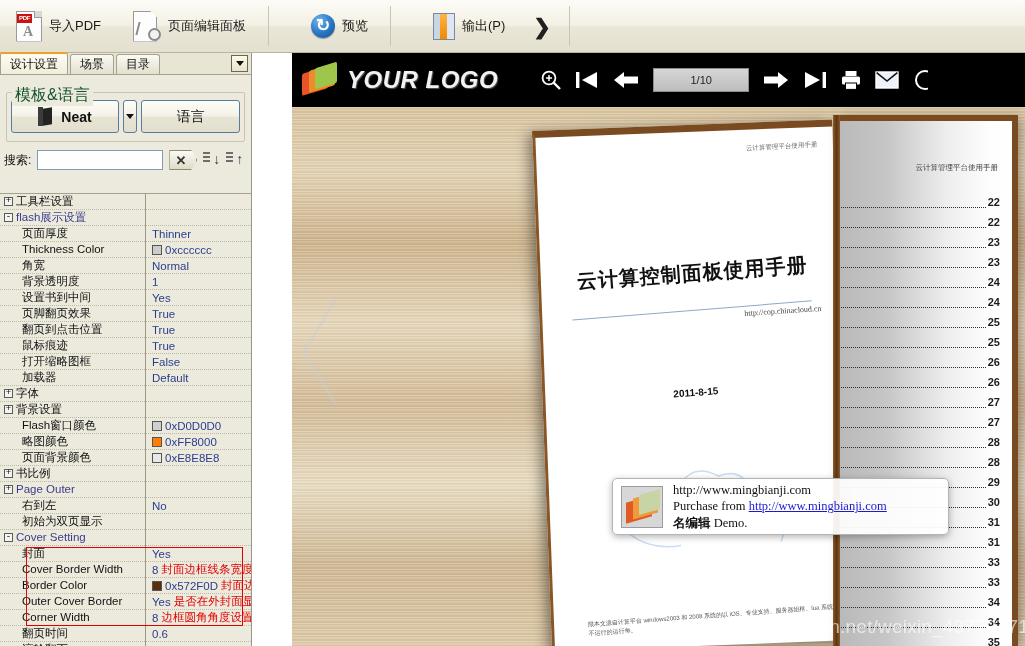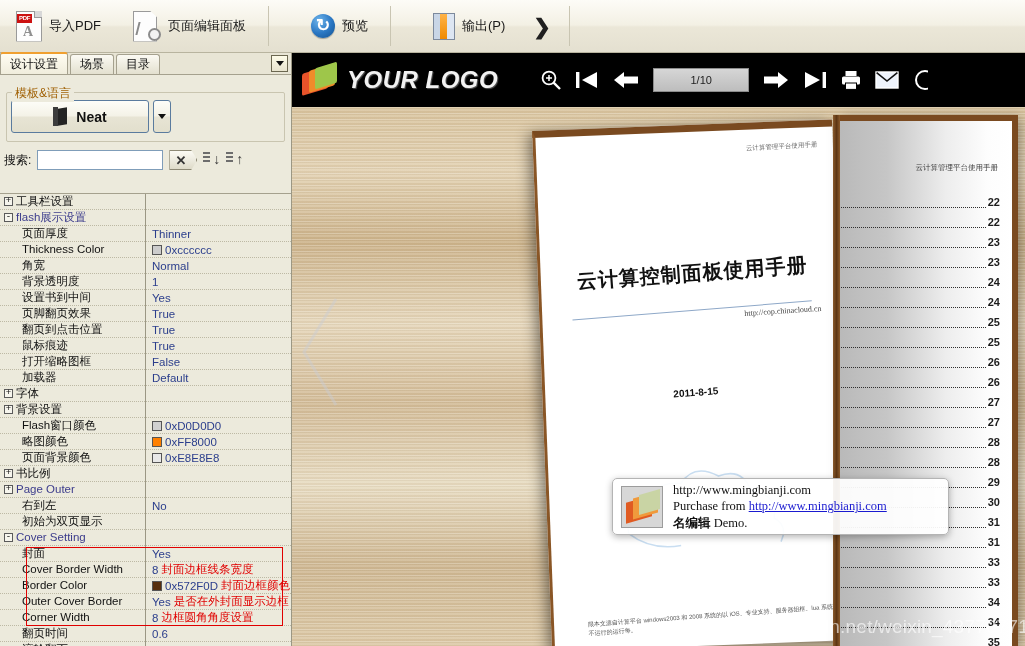--- a/index.html
+++ b/index.html
@@ -78,21 +78,21 @@
     width: 22px; height: 27px; background: #e9eef6;
     border: 1px solid #7d8a9c; display: flex;
   }
   .ico-output i { display: block; height: 100%; }
   .ico-output .a { width: 6px; background: #c9d6e6; }
   .ico-output .b { width: 7px; background: linear-gradient(to bottom,#ffb347,#f08a00); }
   .ico-output .c { flex: 1; background: #dde6f2; }
 
   
   .leftpanel {
-    position: absolute; left: 0; top: 53px; width: 292px; height: 593px;
+    position: absolute; left: 0; top: 53px; width: 252px; height: 593px;
     background: #eceadc; border-right: 1px solid #9b9784;
   }
   
   .tabrow {
     position: relative; height: 22px; background: #e8e5d5;
     border-bottom: 1px solid #a5a18e; padding-left: 0;
     display: flex; align-items: flex-end;
   }
   .tab {
     height: 20px; padding: 0 9px; font-size: 12px; color: #111;
@@ -116,21 +116,21 @@
   }
 
   
   .grp { position: relative; margin: 10px 6px 0 6px; padding: 11px 5px 9px 5px; }
   .grp-border {
     position: absolute; left: 0; right: 0; top: 7px; bottom: 0;
     border: 1px solid #c9c5b0; border-radius: 2px;
   }
   .grp-title {
     position: absolute; left: 6px; top: 0; padding: 0 3px;
-    font-size: 12px; color: #a16207; background: #eceadc; z-index: 2;
+    font-size: 16px; color: #14532d; background: #eceadc; z-index: 2;
   }
   .grp-body { position: relative; z-index: 1; display: flex; gap: 4px; padding-top: 4px; }
   .btn3d {
     background: linear-gradient(to bottom,#fdfdf8 0%,#f4f2e7 48%,#e7e4d4 52%,#e2dfcd 100%);
     border: 1px solid #5a7b9e; border-radius: 3px;
     display: flex; align-items: center; justify-content: center; gap: 8px;
     font-size: 14px; font-weight: bold; color: #111; cursor: default;
   }
   .btn-template { width: 138px; height: 33px; }
   .btn-dd { width: 18px; height: 33px; }
@@ -399,20 +399,21 @@
       <div class="grp-title">模板&amp;语言</div>
       <div class="grp-body">
         <div class="btn3d btn-template">
           <span class="ico-book3d">
               <span class="sp"></span>
               <span class="fc"></span>
             </span>
           <span>Neat</span>
         </div>
         <div class="btn3d btn-dd"></div>
+        <div class="btn3d btn-lang">语言</div>
       </div>
     </div>
 
     <div class="searchrow">
       <span class="search-lbl">搜索:</span>
       <input class="search-input" type="text" value="" placeholder="" style="">
       <div class="btn-clear">✕</div>
       <div class="ico-sort">
         <span class="bars">
             <i></i>

